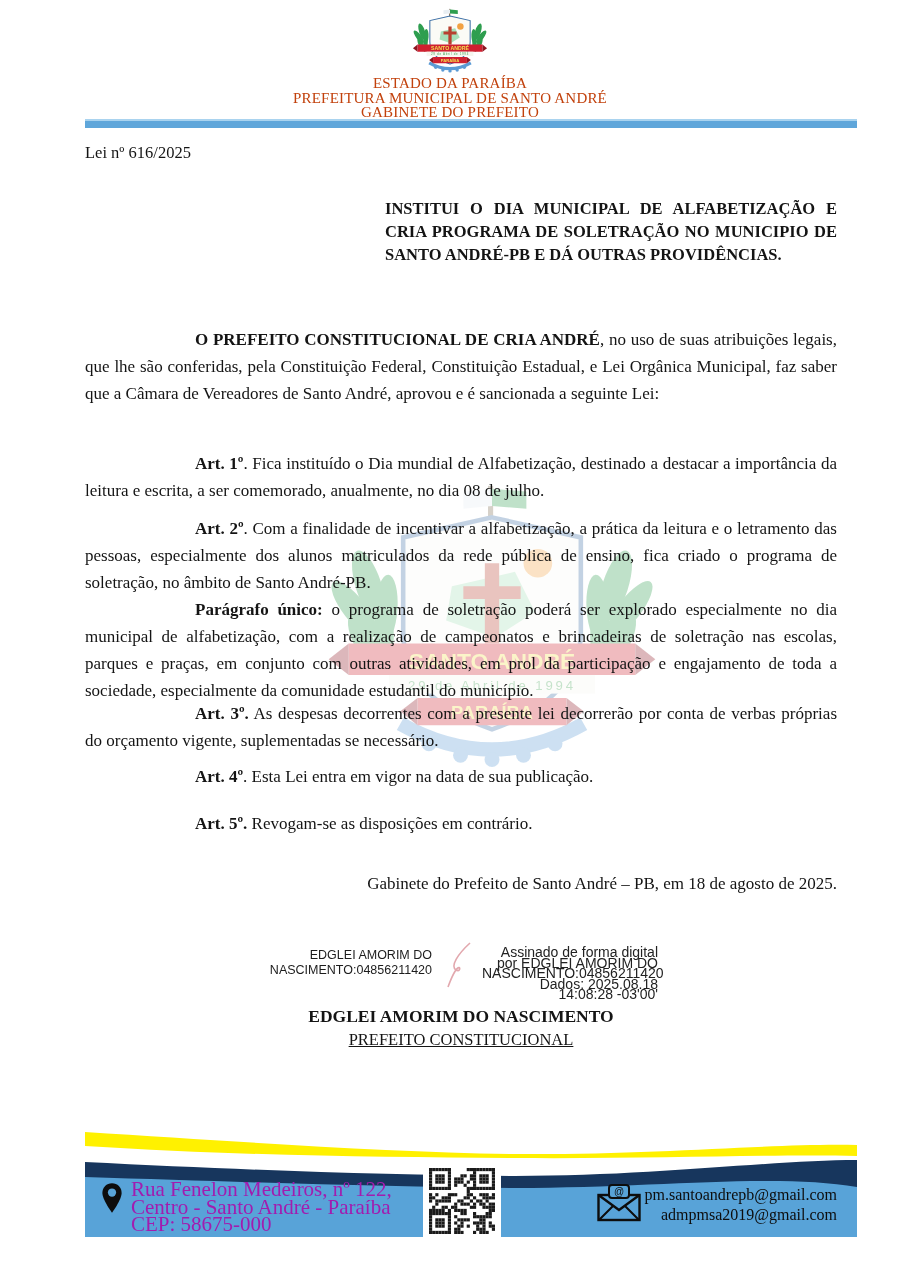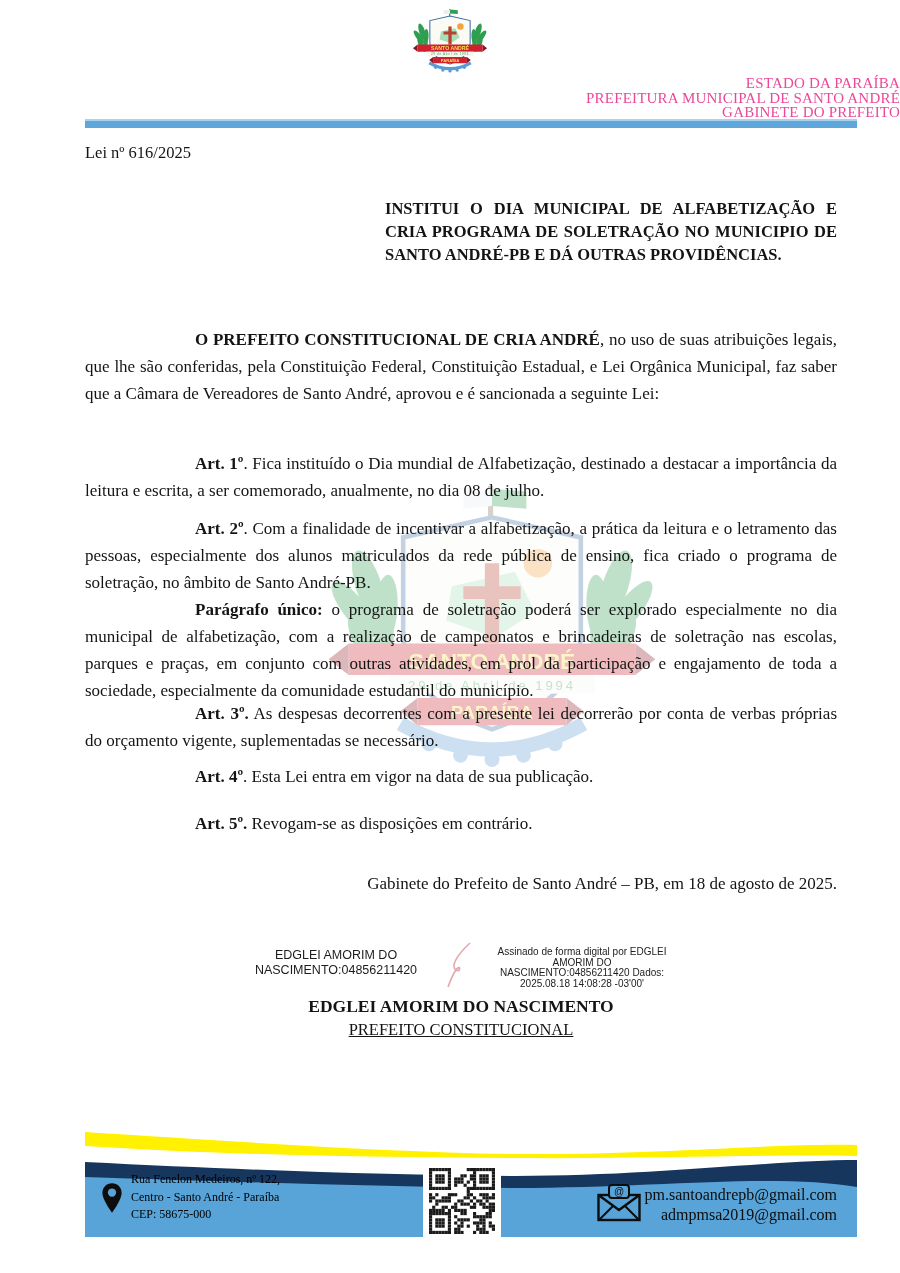--- a/index.html
+++ b/index.html
@@ -1,54 +1,54 @@
 <!DOCTYPE html>
 <html><head>
 <meta charset="utf-8">
 <style>
   html,body{margin:0;padding:0;background:#ffffff;}
   .page{position:relative;width:900px;height:1273px;background:#ffffff;
         font-family:"Liberation Serif",serif;color:#141414;overflow:hidden;}
   p{margin:0;}
   
   .crest{position:absolute;left:411px;top:8px;width:78px;height:68px;}
-  .hdr-text{position:absolute;left:0;top:76px;width:900px;text-align:right;
-            font-size:15px;line-height:14.5px;color:#ec4899;letter-spacing:.2px;}
+  .hdr-text{position:absolute;left:0;top:76px;width:900px;text-align:center;
+            font-size:15px;line-height:14.5px;color:#c2410c;letter-spacing:.2px;}
   .hdr-bar{position:absolute;left:85px;top:119px;width:772px;height:7px;
            background:#5fa6da;border-top:2px solid #a9d3ef;}
   
   .lei{position:absolute;left:85px;top:143px;font-weight:normal;font-size:16.5px;}
   .heading{position:absolute;left:385px;top:197px;width:452px;font-weight:bold;
            font-size:16.5px;line-height:23px;text-align:justify;}
   .body-par{position:absolute;left:85px;width:752px;font-size:17px;line-height:27px;
             text-align:justify;text-indent:110px;}
   #preamble{top:326px;}
   #art1{top:450px;}
   #art2{top:515px;}
   #parag{top:596px;}
   #art3{top:700px;}
   #art4{top:763px;}
   #art5{top:810px;}
   .closing{position:absolute;left:85px;top:874px;width:752px;text-align:right;font-size:17px;}
   
   .watermark{position:absolute;left:320px;top:483px;width:344px;height:298px;opacity:.3;}
   
   .sig{position:absolute;left:85px;top:944px;width:752px;text-align:center;}
-  .cert-row{display:flex;justify-content:center;align-items:flex-start;gap:22px;
-            text-align:center;font-family:"Liberation Sans",sans-serif;position:relative;}
+  .cert-row{display:flex;justify-content:center;align-items:flex-start;gap:10px;
+            text-align:right;font-family:"Liberation Sans",sans-serif;position:relative;}
   .cert-name{width:168px;font-size:12.5px;line-height:15px;color:#1c1c1c;padding-top:4px;}
   .flourish{width:30px;height:50px;margin-top:-4px;opacity:.75;}
-  .cert-details{width:176px;font-size:10px;line-height:10.5px;color:#222;padding-top:3px;}
+  .cert-details{width:176px;font-size:14px;line-height:10.5px;color:#222;padding-top:3px;}
   .sig-name{font-size:17.5px;font-weight:bold;margin-top:6px;}
   .sig-role{font-size:16.5px;margin-top:3px;text-decoration:underline;}
   
   .footer{position:absolute;left:85px;top:1118px;width:772px;height:122px;}
   .waves{position:absolute;left:0;top:0;width:772px;height:122px;}
   .pin{position:absolute;left:16px;top:64px;}
-  .addr{position:absolute;left:46px;top:53px;font-size:12px;line-height:17.5px;color:#000000;}
+  .addr{position:absolute;left:46px;top:63px;font-size:21px;line-height:17.5px;color:#a21caf;}
   .qr-box{position:absolute;left:338px;top:44px;width:78px;height:78px;background:#fff;
           display:flex;align-items:center;justify-content:center;}
   .env{position:absolute;left:512px;top:66px;}
   .emails{position:absolute;right:20px;top:67px;font-size:16px;line-height:19.5px;
           text-align:right;color:#0d0d0d;}
 </style>
 </head>
 <body>
 
 <svg width="0" height="0" style="position:absolute" aria-hidden="true">

